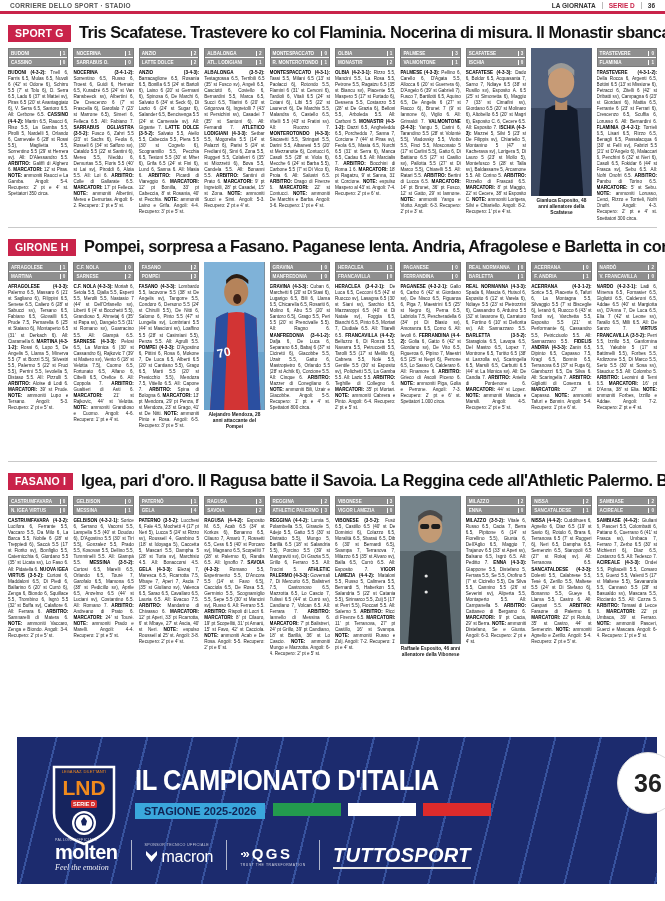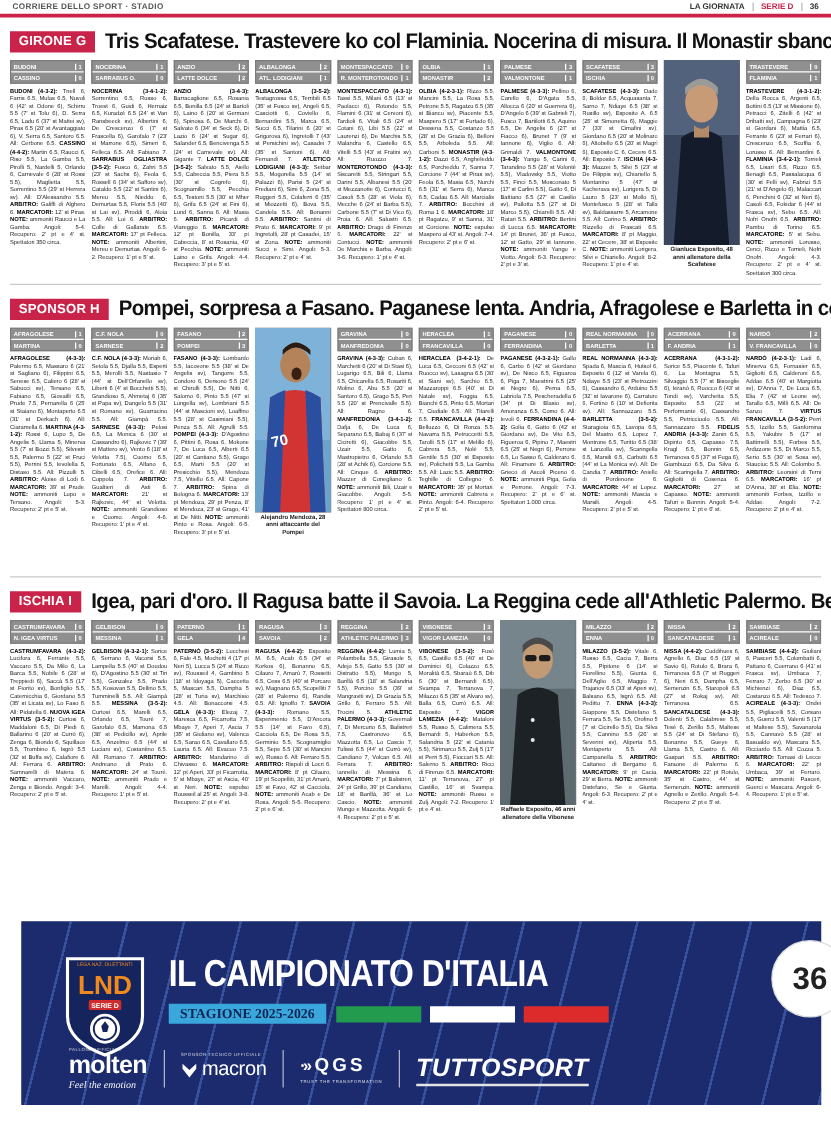--- a/index.html
+++ b/index.html
@@ -39,21 +39,21 @@
   .photo{width:100%;height:148px;background:#777;overflow:hidden;}
   .photo svg{display:block;width:100%;height:100%;}
   .caption{font-size:4.8px;font-weight:bold;line-height:1.25;text-align:center;margin-top:2px;}
   
   .banner{position:absolute;left:17px;right:8px;top:737px;height:147px;background:#1c2b6e;overflow:hidden;}
   .banner::before{content:"";position:absolute;inset:-40px;
      background:repeating-linear-gradient(104deg,rgba(0,0,0,0) 0 42px,rgba(88,130,215,.45) 42px 44px);}
   .shield{position:absolute;left:34px;top:24px;width:66px;height:86px;}
   .banner-title{position:absolute;left:118px;top:26px;color:#fff;font-size:30px;font-weight:800;
       letter-spacing:-.5px;white-space:nowrap;transform:scaleX(.85);transform-origin:left center;}
-  .stagione-row{position:absolute;left:118px;top:66px;display:flex;align-items:center;gap:0;font-family:Liberation Serif, serif;}
+  .stagione-row{position:absolute;left:118px;top:66px;display:flex;gap:0;}
   .stagione{background:#3aa7dc;color:#102456;font-weight:bold;font-size:11px;padding:2px 9px;margin-right:8px;}
   .bar{width:68px;height:13px;margin-right:7px;}
   .bar.green{background:#239b4e;} .bar.white{background:#fff;} .bar.red{background:#dd2b2b;}
   .sponsors{position:absolute;left:38px;right:14px;bottom:12px;display:flex;align-items:center;
             gap:13px;color:#fff;}
   .spon{position:relative;}
   .spon .mini{display:block;font-size:3.6px;letter-spacing:.4px;opacity:.75;text-transform:uppercase;margin-bottom:1px;}
   .spon .molten{font-size:20px;font-weight:800;letter-spacing:-.5px;line-height:.9;}
   .spon .tag-script{font-family:"Liberation Serif",serif;font-style:italic;font-size:8px;opacity:.95;}
   .spon .macron{font-size:16px;font-weight:400;letter-spacing:-.3px;display:inline-flex;align-items:center;gap:4px;}
@@ -82,21 +82,21 @@
       <span class="vsep"></span>
       <span class="serie">SERIE D</span>
       <span class="vsep"></span>
       <span>36</span>
     </span>
   </div>
   <div class="rule"></div>
 
   <div class="section">
     <div class="sec-head">
-      <span class="sec-label">GIRONE G</span>
+      <span class="sec-label">SPORT G</span>
       <span class="sec-headline">Tris Scafatese. Trastevere ko col Flaminia. Nocerina di misura. Il Monastir sbanca Olbia</span>
     </div>
     <div class="grid g">
         <div>
           <div class="scorebox">
             <div class="team-row">
               <span>BUDONI</span>
               <span class="score">1</span>
             </div>
             <div class="team-row">
@@ -223,21 +223,21 @@
           </div>
           <div class="report"><b>TRASTEVERE (4-3-1-2): </b>Della Rocca 6, Argenti 6.5, Bottini 6.5 (13' st Missione 6), Petracci 6, Zitelli 6 (42' st Dribatti sv), Campagna 6 (23' st Giordani 6), Mattia 6.5, Ferrante 6 (23' st Ferrari 6), Crescenzo 6.5, Scuffia 6, Lorusso 6. All: Bernardini 6. <b>FLAMINIA (3-4-2-1): </b>Torrieli 6.5, Lisari 6.5, Rizzo 6.5, Benagli 6.5, Passalacqua 6 (30' st Felli sv), Fabrizi 5.5 (21' st D'Angelo 6), Malaccari 6, Penchini 6 (32' st Neri 6), Casoli 6.5, Fokidar 6 (44' st Frasca sv), Sebu 6.5. All: Nofri Onofri 6.5. <b>ARBITRO: </b>Pambu di Torino 6.5. <b>MARCATORE: </b>5' st Sebu. <b>NOTE: </b>ammoniti Lorusso, Cenci, Rizzo e Torrieli, Nofri Onofri. Angoli: 4-3. Recupero: 2' pt e 4' st. Spettatori 300 circa. </div>
         </div>
       </div>
   </div>
 
   <hr class="divider">
 
   <div class="section">
     <div class="sec-head">
-      <span class="sec-label">SPONSOR H</span>
+      <span class="sec-label">GIRONE H</span>
       <span class="sec-headline">Pompei, sorpresa a Fasano. Paganese lenta. Andria, Afragolese e Barletta in corsa per la C</span>
     </div>
     <div class="grid h">
         <div>
           <div class="scorebox">
             <div class="team-row">
               <span>AFRAGOLESE</span>
               <span class="score">1</span>
             </div>
             <div class="team-row">
@@ -367,21 +367,21 @@
           </div>
           <div class="report"><b>NARDÒ (4-2-3-1): </b>Ladi 6, Minerva 6.5, Fornasier 6.5, Gigliotti 6.5, Calderoni 6.5, Addae 6.5 (40' st Margiotta sv), D'Anna 7, De Luca 6.5, Elia 7 (42' st Leone sv), Tarallo 6.5, Milli 6.5. All: De Sanzo 7. <b>VIRTUS FRANCAVILLA (3-5-2): </b>Perri 5.5, Izzillo 5.5, Ganfornina 5.5, Yakubiv 5 (17' st Battimelli 5.5), Forbes 5.5, Ardizzone 5.5, Di Marco 5.5, Serio 5.5 (30' st Sosa sv), Stauciuc 5.5. All: Colombo 5. <b>ARBITRO: </b>Leorsini di Terni 6.5. <b>MARCATORI: </b>16' pt D'Anna, 38' st Elia. <b>NOTE: </b>ammoniti Forbes, Izzillo e Addae. Angoli: 7-2. Recupero: 2' pt e 4' st. </div>
         </div>
       </div>
   </div>
 
   <hr class="divider">
 
   <div class="section">
     <div class="sec-head">
-      <span class="sec-label">ISCHIA I</span>
+      <span class="sec-label">FASANO I</span>
       <span class="sec-headline">Igea, pari d'oro. Il Ragusa batte il Savoia. La Reggina cede all'Athletic Palermo. Bene Messina</span>
     </div>
     <div class="grid i">
         <div>
           <div class="scorebox">
             <div class="team-row">
               <span>CASTRUMFAVARA</span>
               <span class="score">0</span>
             </div>
             <div class="team-row">

